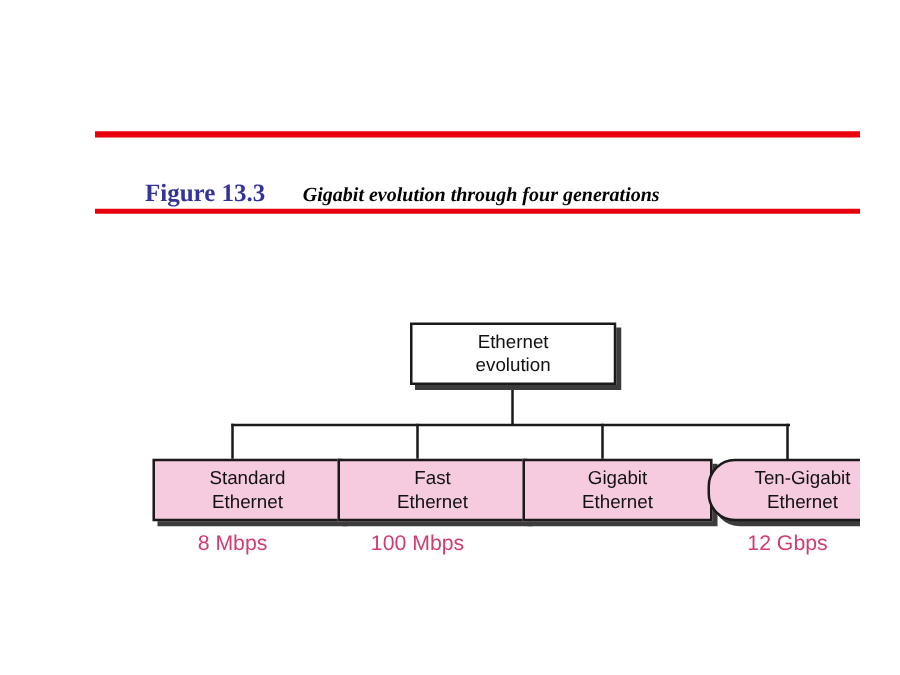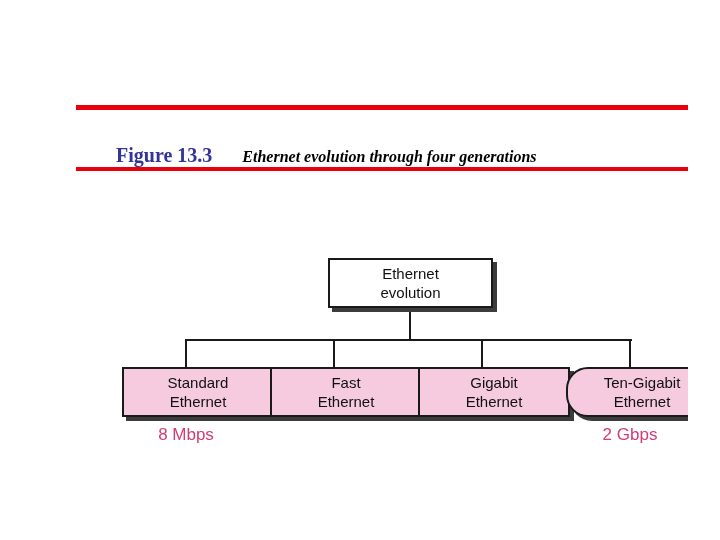--- a/index.html
+++ b/index.html
@@ -65,21 +65,21 @@
 </style>
 </head>
 <body>
 
 <div class="slide">
 
   <div class="rule rule-top"></div>
 
   <div class="header">
     <span class="fig-label">Figure 13.3</span>
-    <span class="fig-caption">Ethernet evolution through four generations</span>
+    <span class="fig-caption">Gigabit evolution through four generations</span>
   </div>
 
   <div class="rule rule-mid"></div>
 
   <div class="diagram">
 
     <div class="connector" style="left:329px;top:228px;width:2px;height:32px;"></div>
     <div class="connector" style="left:105px;top:259px;width:447px;height:2px;"></div>
     <div class="connector" style="left:105px;top:259px;width:2px;height:29px;"></div>
     <div class="connector" style="left:253px;top:259px;width:2px;height:29px;"></div>
@@ -102,21 +102,22 @@
     <div class="node child" style="left:338px;">
       <span>Gigabit
 Ethernet</span>
     </div>
     <div class="node child" style="left:486px;border-radius:22px;">
       <span>Ten-Gigabit
 Ethernet</span>
     </div>
 
     <div class="speed" style="left:42px;">8 Mbps</div>
-    <div class="speed" style="left:486px;">2 Gbps</div>
+    <div class="speed" style="left:190px;">100 Mbps</div>
+    <div class="speed" style="left:486px;">12 Gbps</div>
 
   </div>
 
   <div class="rule rule-bottom"></div>
 
   <div class="page-number">6</div>
 
 </div>
 
 </body></html>

